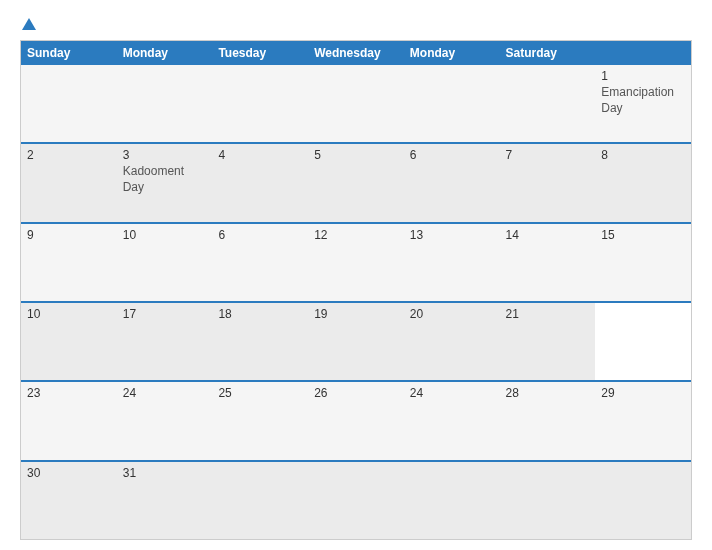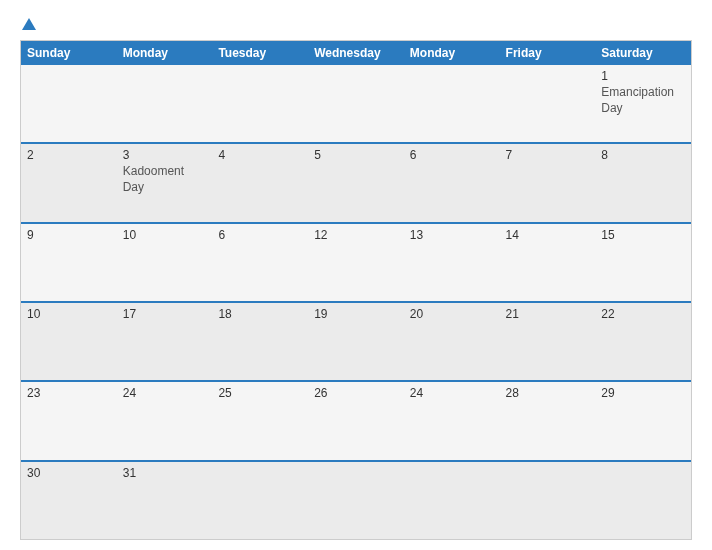--- a/index.html
+++ b/index.html
@@ -147,21 +147,20 @@
     <div class="country"></div>
   </div>
 
   <div class="calendar">
     <div class="day-headers">
         <div class="day-header">Sunday</div>
         <div class="day-header">Monday</div>
         <div class="day-header">Tuesday</div>
         <div class="day-header">Wednesday</div>
         <div class="day-header">Monday</div>
-        <div class="day-header">Friday</div>
         <div class="day-header">Saturday</div>
       </div>
     <div class="weeks">
         <div class="week">
           <div class="cell empty"></div>
           <div class="cell empty"></div>
           <div class="cell empty"></div>
           <div class="cell empty"></div>
           <div class="cell empty"></div>
           <div class="cell empty"></div>
@@ -228,23 +227,20 @@
             <span class="cell-date">18</span>
           </div>
           <div class="cell">
             <span class="cell-date">19</span>
           </div>
           <div class="cell">
             <span class="cell-date">20</span>
           </div>
           <div class="cell">
             <span class="cell-date">21</span>
-          </div>
-          <div class="cell">
-            <span class="cell-date">22</span>
           </div>
         </div>
         <div class="week">
           <div class="cell">
             <span class="cell-date">23</span>
           </div>
           <div class="cell">
             <span class="cell-date">24</span>
           </div>
           <div class="cell">

